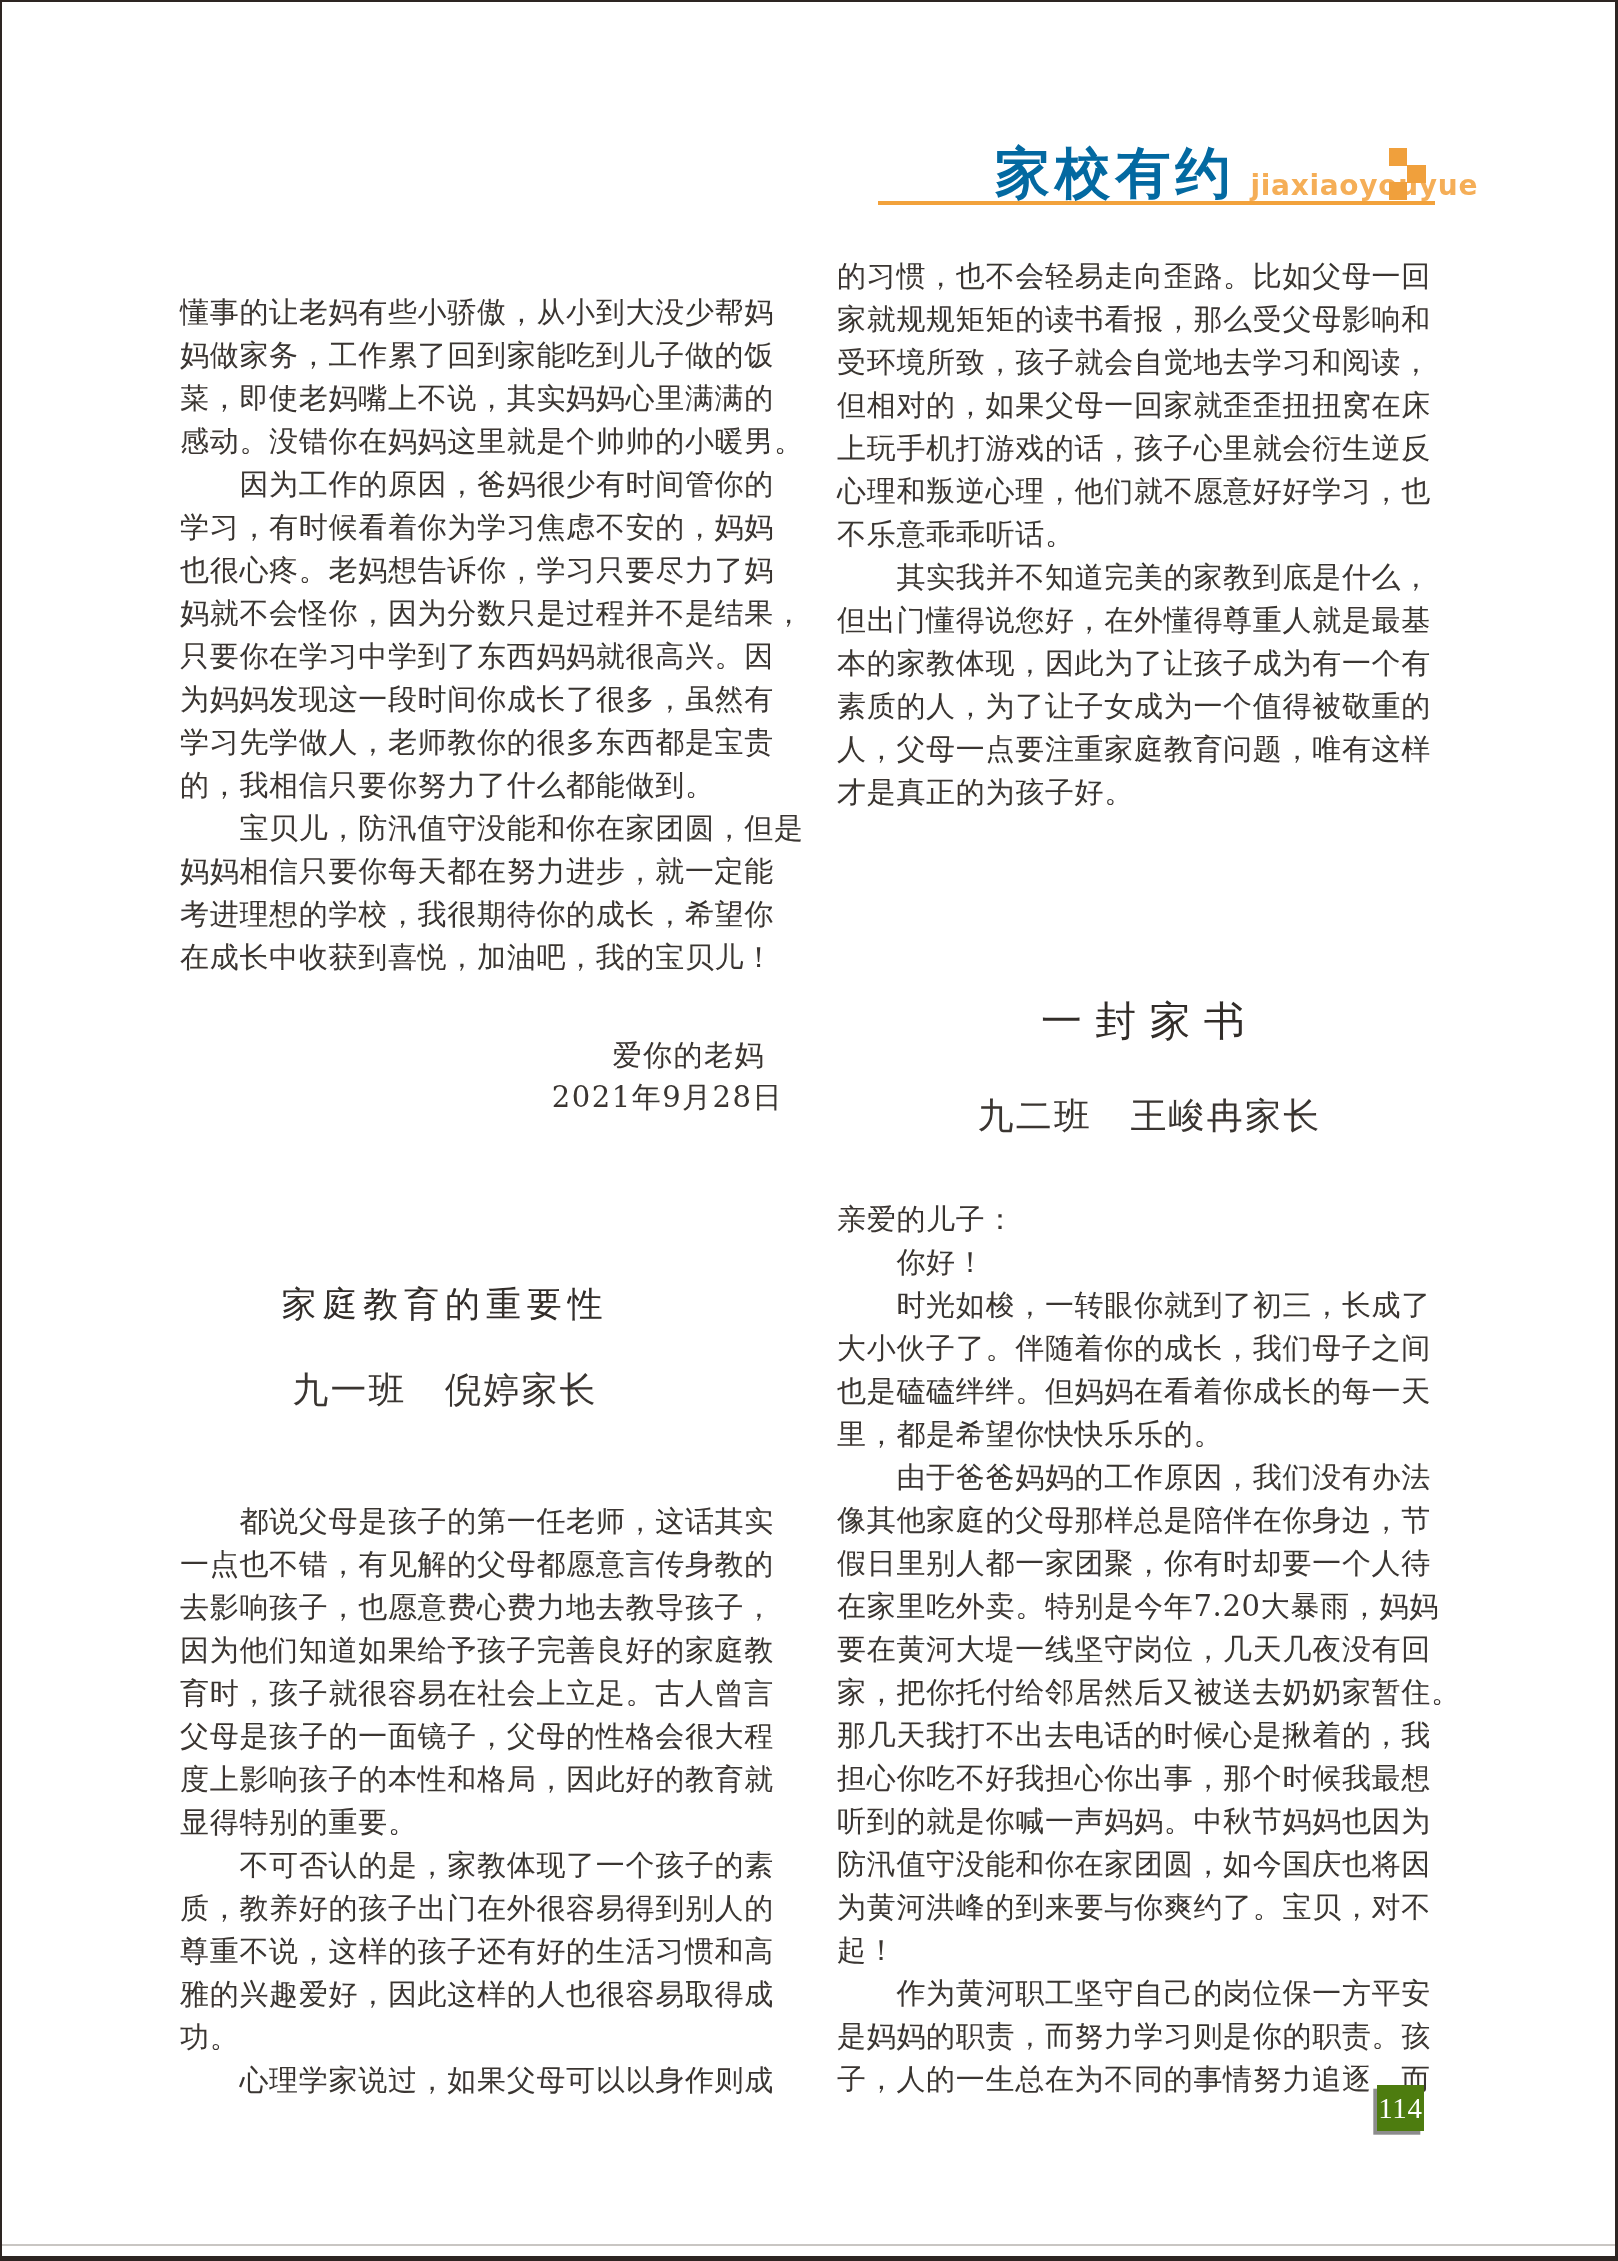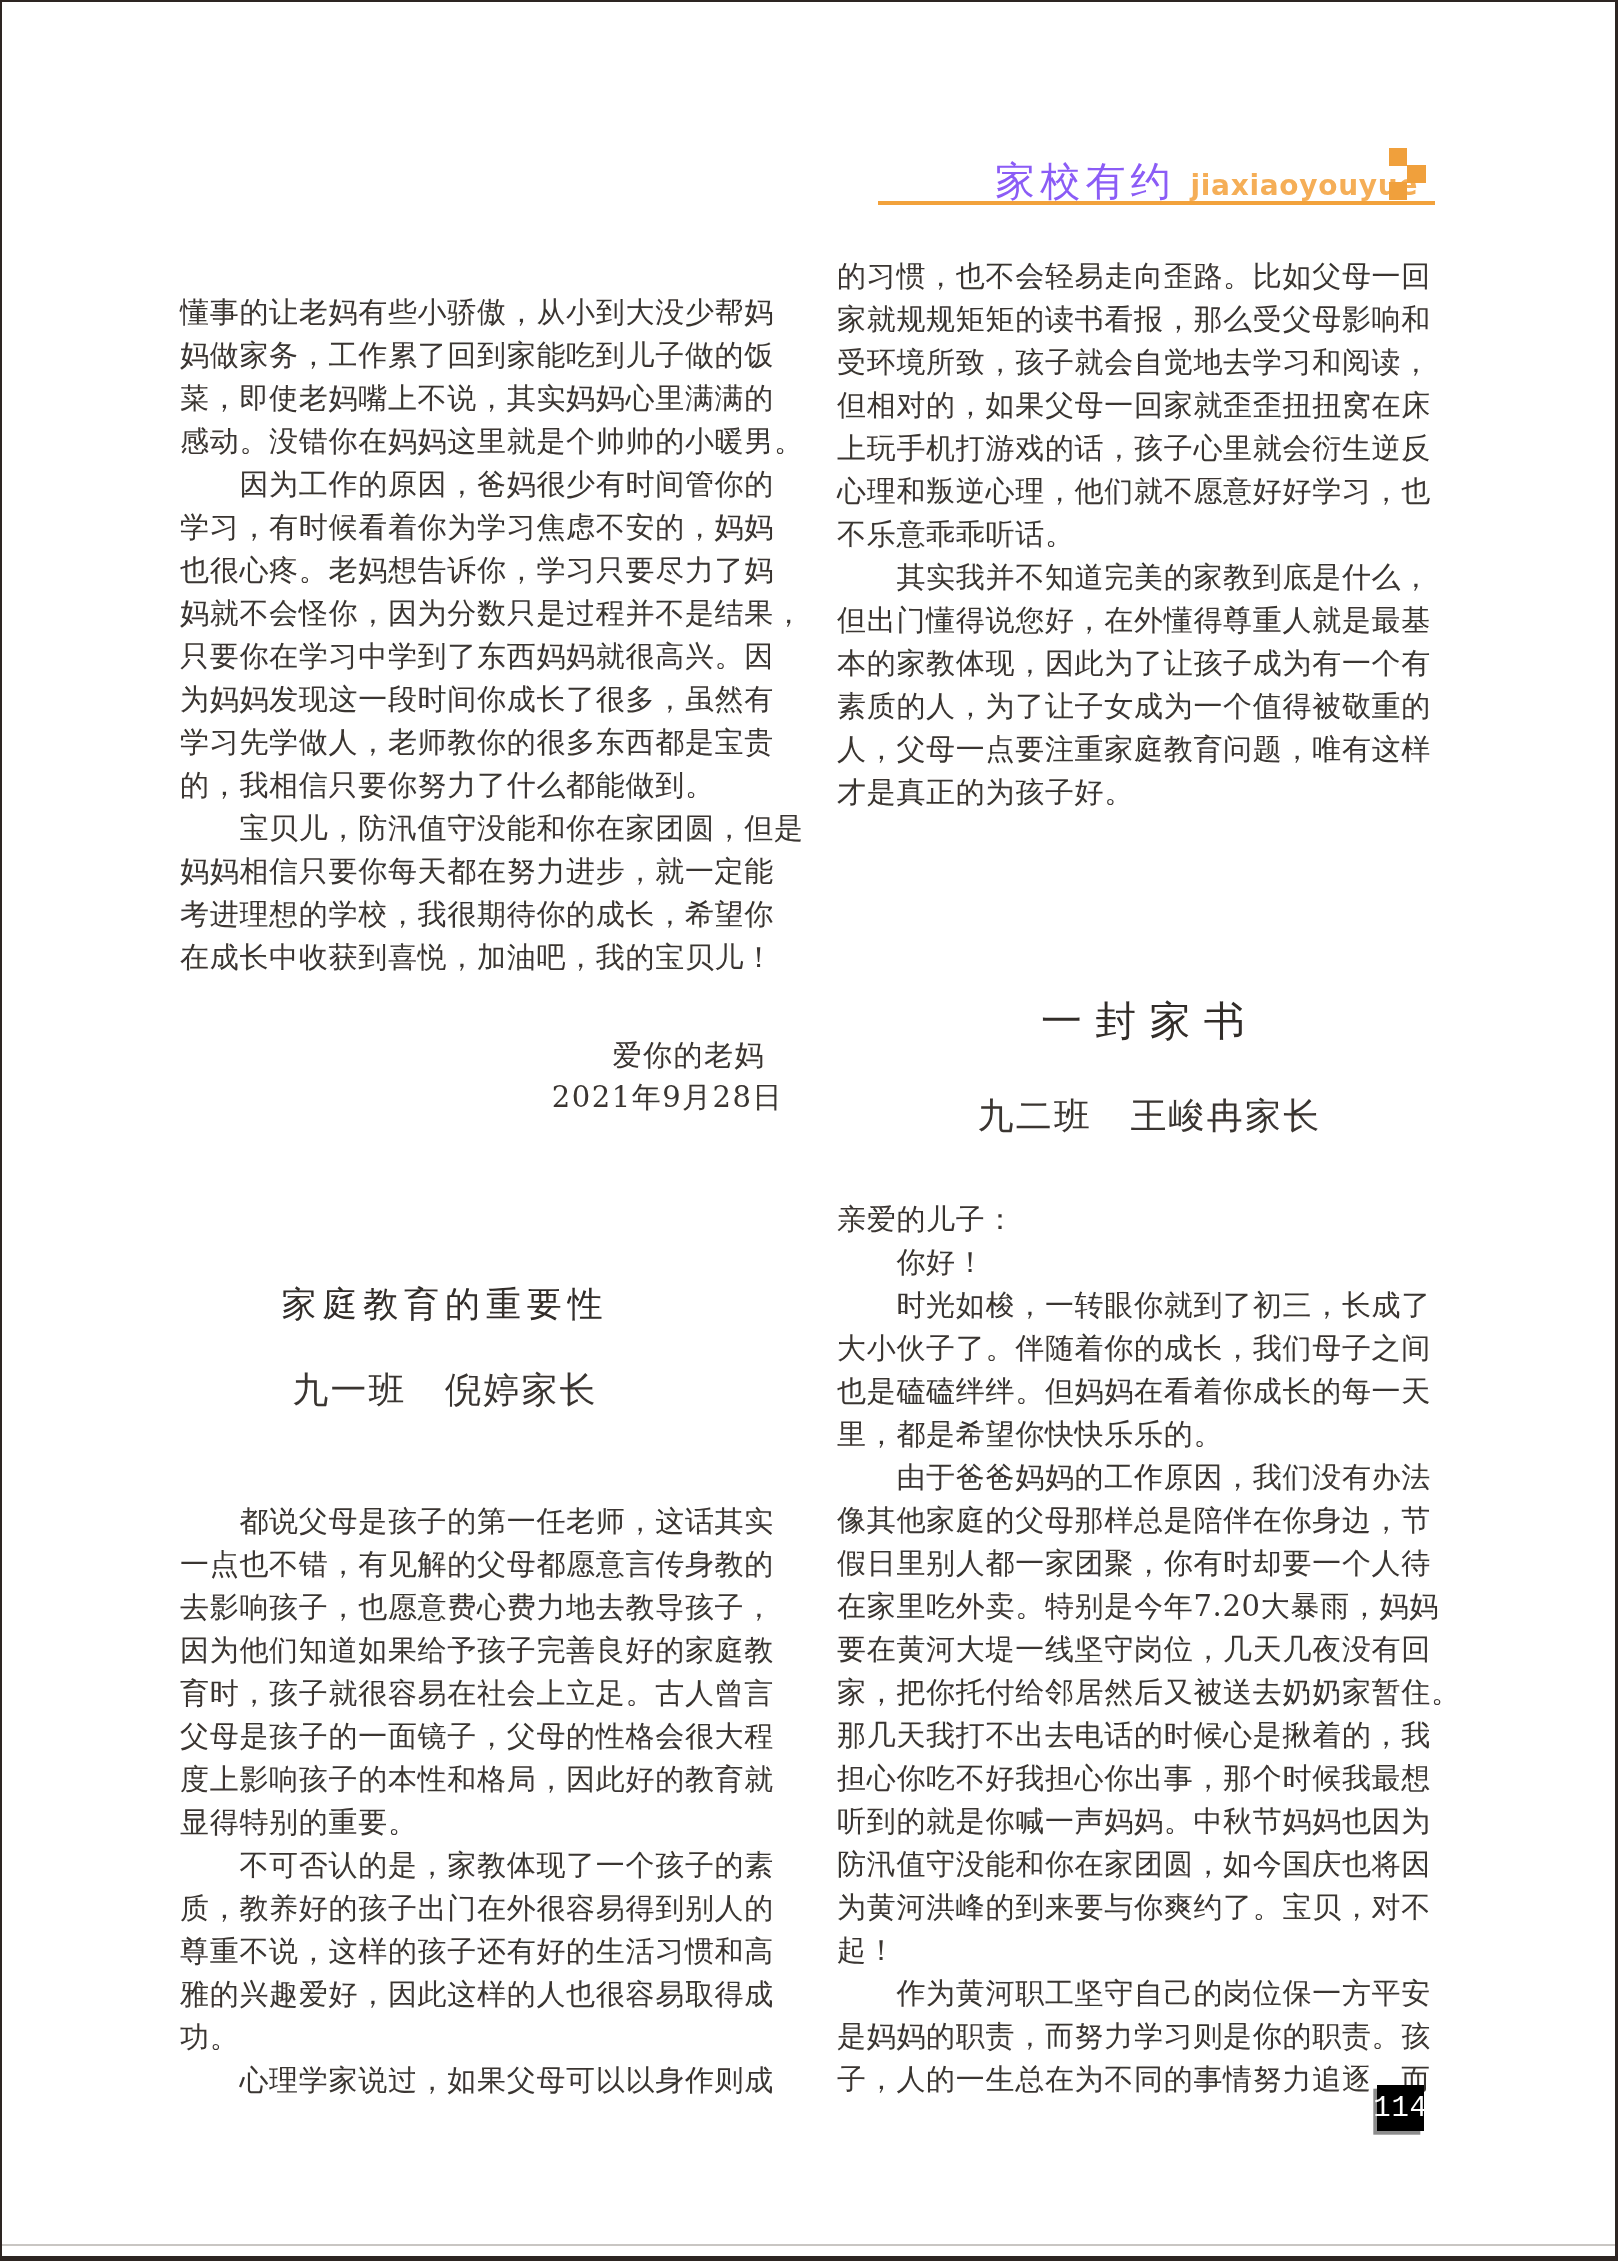--- a/index.html
+++ b/index.html
@@ -13,22 +13,22 @@
     position:absolute;inset:0;z-index:50;pointer-events:none;
     border-top:2.2px solid #2d2522;border-left:2.2px solid #2d2522;
     border-right:3.7px solid #2d2522;border-bottom:5.9px solid #2d2522;
   }
   .bottom-edge{position:absolute;left:0;right:0;top:2244px;height:1.5px;background:#c9c6c3;}
 
   
   .masthead-rule{position:absolute;left:878px;top:201px;width:557px;height:3.7px;background:#f2a23c;}
   .masthead{position:absolute;left:995px;top:144px;height:57px;display:flex;align-items:flex-end;}
   .masthead-title{
-    font-family:"DejaVu Sans","Liberation Sans",sans-serif;font-weight:normal;
-    font-size:40px;line-height:1;color:#8b5cf6;letter-spacing:5.2px;white-space:nowrap;
+    font-family:"DejaVu Sans","Liberation Sans",sans-serif;font-weight:bold;
+    font-size:55px;line-height:1;color:#0369a1;letter-spacing:5.2px;white-space:nowrap;
   }
   .masthead-pinyin{
     font-family:"DejaVu Sans","Liberation Sans",sans-serif;font-weight:bold;
     font-size:28px;line-height:1;color:#f5ae57;letter-spacing:0.7px;margin-left:14.7px;
     position:relative;top:-1.5px;white-space:nowrap;
   }
   .masthead-squares{position:absolute;left:1389px;top:148px;width:37px;height:54px;}
   .masthead-squares .sq{position:absolute;width:18.4px;height:18.4px;background:#f0a03c;}
   .sq1{left:0;top:0;}
   .sq2{left:18.4px;top:17px;}
@@ -48,23 +48,23 @@
     letter-spacing:5.9px;color:#322d29;white-space:nowrap;
   }
   .article-byline{
     position:absolute;text-align:center;font-size:36px;line-height:1.3;
     letter-spacing:2.2px;color:#3a3531;white-space:nowrap;
   }
   .title-fjs{font-size:41px;letter-spacing:13.2px;}
 
   
   .page-badge{
-    position:absolute;left:1377px;top:2085px;width:47px;height:46px;background:#000000;
+    position:absolute;left:1377px;top:2085px;width:47px;height:46px;background:#4d7c0f;
     box-shadow:-3.7px 3.7px 0 #8c8c8c;display:flex;align-items:center;justify-content:center;
-    font-family:Liberation Mono, monospace;
+    font-family:Liberation Serif, serif;
     font-size:29px;color:#ffffff;letter-spacing:0.7px;
   }
 </style>
 </head>
 <body>
 
 <div class="masthead-rule"></div>
 <div class="masthead">
   <span class="masthead-title">家校有约</span>
   <span class="masthead-pinyin">jiaxiaoyouyue</span>

